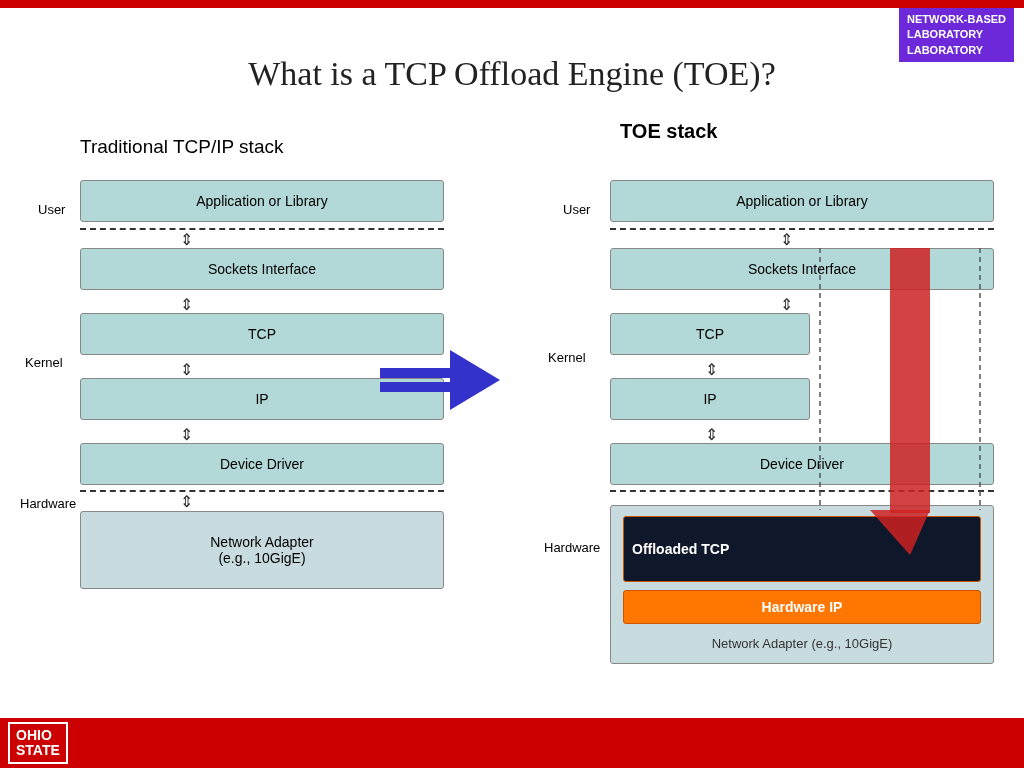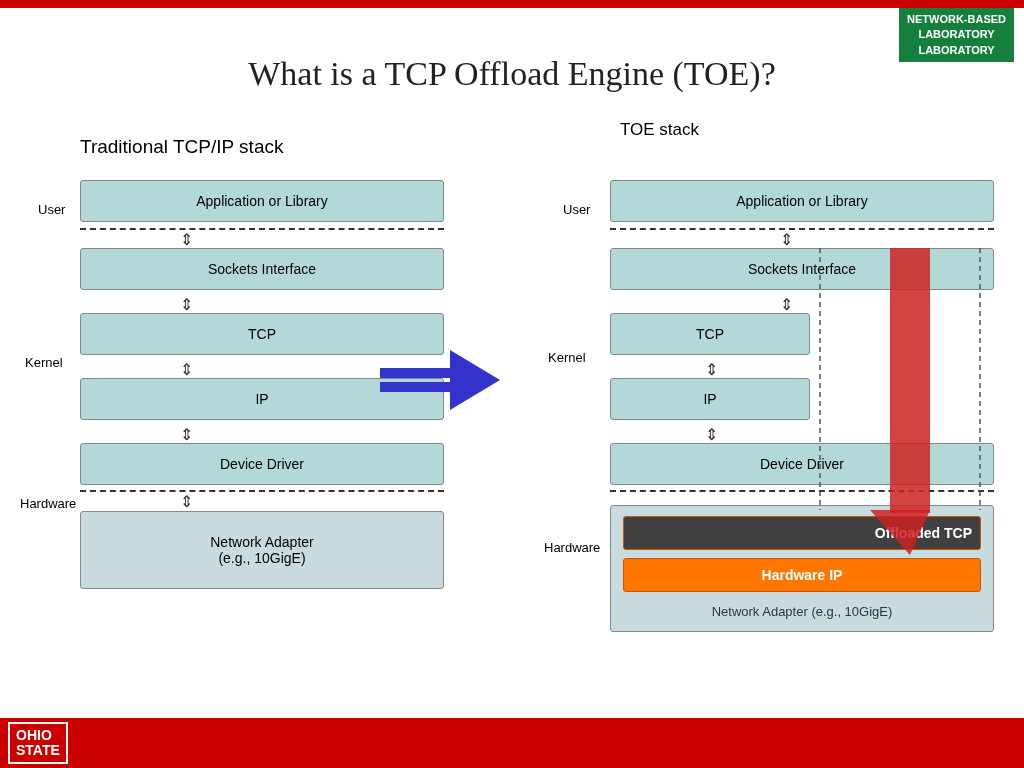--- a/index.html
+++ b/index.html
@@ -38,27 +38,27 @@
       line-height: 1.1;
       border: 2px solid white;
       padding: 4px 6px;
     }
 
     
     .logo-box {
       position: absolute;
       top: 8px;
       right: 10px;
-      background: #15803d;
+      background: #6d28d9;
       color: white;
       font-size: 11px;
       font-weight: bold;
       padding: 4px 8px;
       line-height: 1.4;
-      text-align: center;
+      text-align: left;
     }
 
     
     .main-title {
       position: absolute;
       top: 55px;
       left: 0; right: 0;
       text-align: center;
       font-size: 34px;
       font-weight: normal;
@@ -140,21 +140,21 @@
   <div style="position:absolute; left:360px; top:220px;">
     <svg width="120" height="80">
 
       <rect x="0" y="28" width="75" height="10" fill="#3333cc"></rect>
       <rect x="0" y="42" width="75" height="10" fill="#3333cc"></rect>
 
       <polygon points="70,10 120,40 70,70" fill="#3333cc"></polygon>
     </svg>
   </div>
 
-  <div style="position:absolute; left:600px; top:0; font-weight:normal; font-size:17px;">TOE stack</div>
+  <div style="position:absolute; left:600px; top:0; font-weight:bold; font-size:20px;">TOE stack</div>
 
   <div style="position:absolute; left:543px; top:82px; font-size:13px;">User</div>
 
   <div style="position:absolute; left:528px; top:230px; font-size:13px;">Kernel</div>
 
   <div style="position:absolute; left:524px; top:420px; font-size:13px;">Hardware</div>
 
   <div style="position:absolute; left:590px; top:60px; right:10px; background:#b2d8d8; border:1.5px solid #888; border-radius:3px; text-align:center; font-size:14px; padding:12px 8px;">
     <span>Application or Library</span>
   </div>
@@ -182,21 +182,21 @@
   <div style="position:absolute; left:685px; top:305px; font-size:16px; color:#333;">⇕</div>
 
   <div style="position:absolute; left:590px; top:323px; right:10px; background:#b2d8d8; border:1.5px solid #888; border-radius:3px; text-align:center; font-size:14px; padding:12px 8px;">
     <span>Device Driver</span>
   </div>
 
   <div style="position:absolute; left:590px; top:370px; right:10px; border-top:2px dashed #333;"></div>
 
   <div style="position:absolute; left:590px; top:385px; right:10px; background:#c8dce0; border:1.5px solid #888; border-radius:3px; padding:10px 12px 12px 12px;">
 
-    <div style="background:#404040; border:1.5px solid #cc5500; border-radius:3px; text-align:right; font-size:14px; color:white; font-weight:bold; padding:8px 8px; margin-bottom:8px;">
+    <div style="background:#0f172a; border:1.5px solid #cc5500; border-radius:3px; text-align:left; font-size:14px; color:white; font-weight:bold; padding:24px 8px; margin-bottom:8px;">
       <span>Offloaded TCP</span>
     </div>
 
     <div style="background:#ff7700; border:1.5px solid #cc5500; border-radius:3px; text-align:center; font-size:14px; color:white; font-weight:bold; padding:8px 8px; margin-bottom:8px;">
       <span>Hardware IP</span>
     </div>
 
     <div style="text-align:center; font-size:13px; color:#333; padding-top:4px;">Network Adapter (e.g., 10GigE)</div>
   </div>
 

